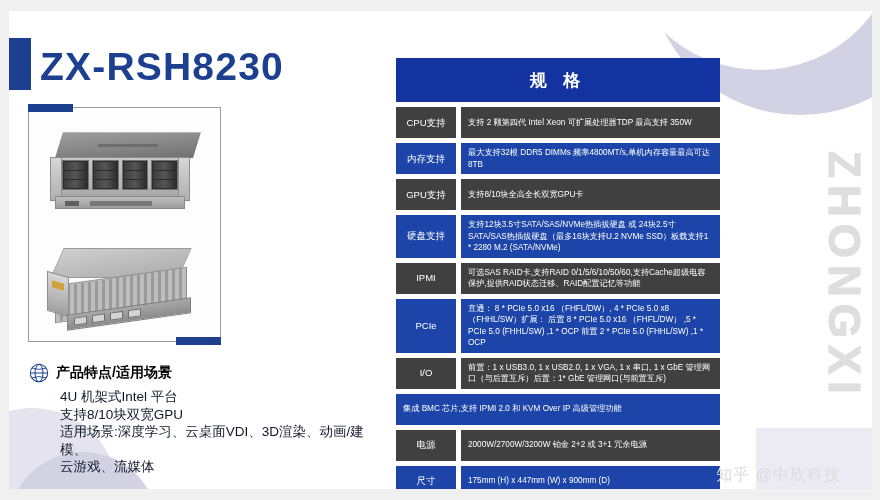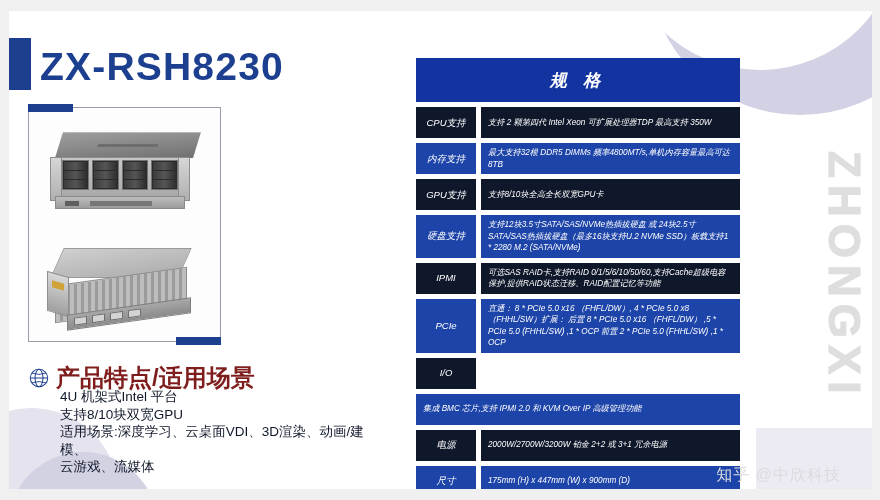--- a/index.html
+++ b/index.html
@@ -192,35 +192,34 @@
   }
   .sr-bottom i { width:13px; height:8px; background:#d4d4d4; border:1px solid #6f6f6f; display:block; }
 
   
   .feat-head {
     position: absolute; left: 28px; top: 362px;
     display: flex; align-items: center; gap: 6px;
   }
   .globe-icon { width: 22px; height: 22px; flex: 0 0 22px; }
   .feat-head-text {
-    font-size: 24px; font-weight: bold; color: #7f1d1d;
+    font-size: 14px; font-weight: bold; color: #000000;
     font-family: "Liberation Sans", sans-serif;
   }
   .feat-lines {
     position: absolute; left: 60px; top: 388px;
     font-size: 13.5px; line-height: 17.5px;
     color: #0f172a; width: 330px;
     font-family: "Liberation Sans", sans-serif;
   }
 
   
   .spec-table {
-    position: absolute; left: 416px; top: 58px;
+    position: absolute; left: 396px; top: 58px;
     width: 324px;
-    font-style: italic;
   }
   .spec-title {
     height: 44px;
     background: #1333a0;
     color: #ffffff;
     font-size: 17px;
     font-weight: bold;
     letter-spacing: 6px;
     display: flex; align-items: center; justify-content: center;
     margin-bottom: 5px;
@@ -240,21 +239,21 @@
     padding: 2px;
   }
   .spec-value {
     flex: 1 1 auto;
     display: flex; align-items: center;
     font-size: 8.2px;
     color: #ffffff;
     line-height: 11.5px;
     padding: 4px 7px;
   }
-  .spec-row.gray  .spec-label, .spec-row.gray  .spec-value { background: #0f172a; }
+  .spec-row.gray  .spec-label, .spec-row.gray  .spec-value { background: #404040; }
   .spec-row.blue  .spec-label, .spec-row.blue  .spec-value { background: #1d44a8; }
 
   .spec-row.h1 { min-height: 31px; }
   .spec-row.h2 { min-height: 40px; }
 
   
   .zhihu-wm {
     position: absolute;
     right: 39px; bottom: 14px;
     font-size: 16px;
@@ -367,20 +366,21 @@
         <div class="spec-row gray h1">
           <div class="spec-label">IPMI</div>
           <div class="spec-value">可选SAS RAID卡,支持RAID 0/1/5/6/10/50/60,支持Cache超级电容保护,提供RAID状态迁移、RAID配置记忆等功能</div>
         </div>
         <div class="spec-row blue h2">
           <div class="spec-label">PCIe</div>
           <div class="spec-value">直通： 8 * PCIe 5.0 x16 （FHFL/DW）, 4 * PCIe 5.0 x8 （FHHL/SW）扩展： 后置 8 * PCIe 5.0 x16 （FHFL/DW） ,5 * PCIe 5.0 (FHHL/SW) ,1 * OCP 前置 2 * PCIe 5.0 (FHHL/SW) ,1 * OCP</div>
         </div>
         <div class="spec-row gray h1">
           <div class="spec-label">I/O</div>
+          <div class="spec-value">前置：1 x USB3.0, 1 x USB2.0, 1 x VGA, 1 x 串口, 1 x GbE 管理网口（与后置互斥）后置：1* GbE 管理网口(与前置互斥)</div>
         </div>
         <div class="spec-row blue h1">
           <div class="spec-value">集成 BMC 芯片,支持 IPMI 2.0 和 KVM Over IP 高级管理功能</div>
         </div>
         <div class="spec-row gray h1">
           <div class="spec-label">电源</div>
           <div class="spec-value">2000W/2700W/3200W 铂金 2+2 或 3+1 冗余电源</div>
         </div>
         <div class="spec-row blue h1">
           <div class="spec-label">尺寸</div>

